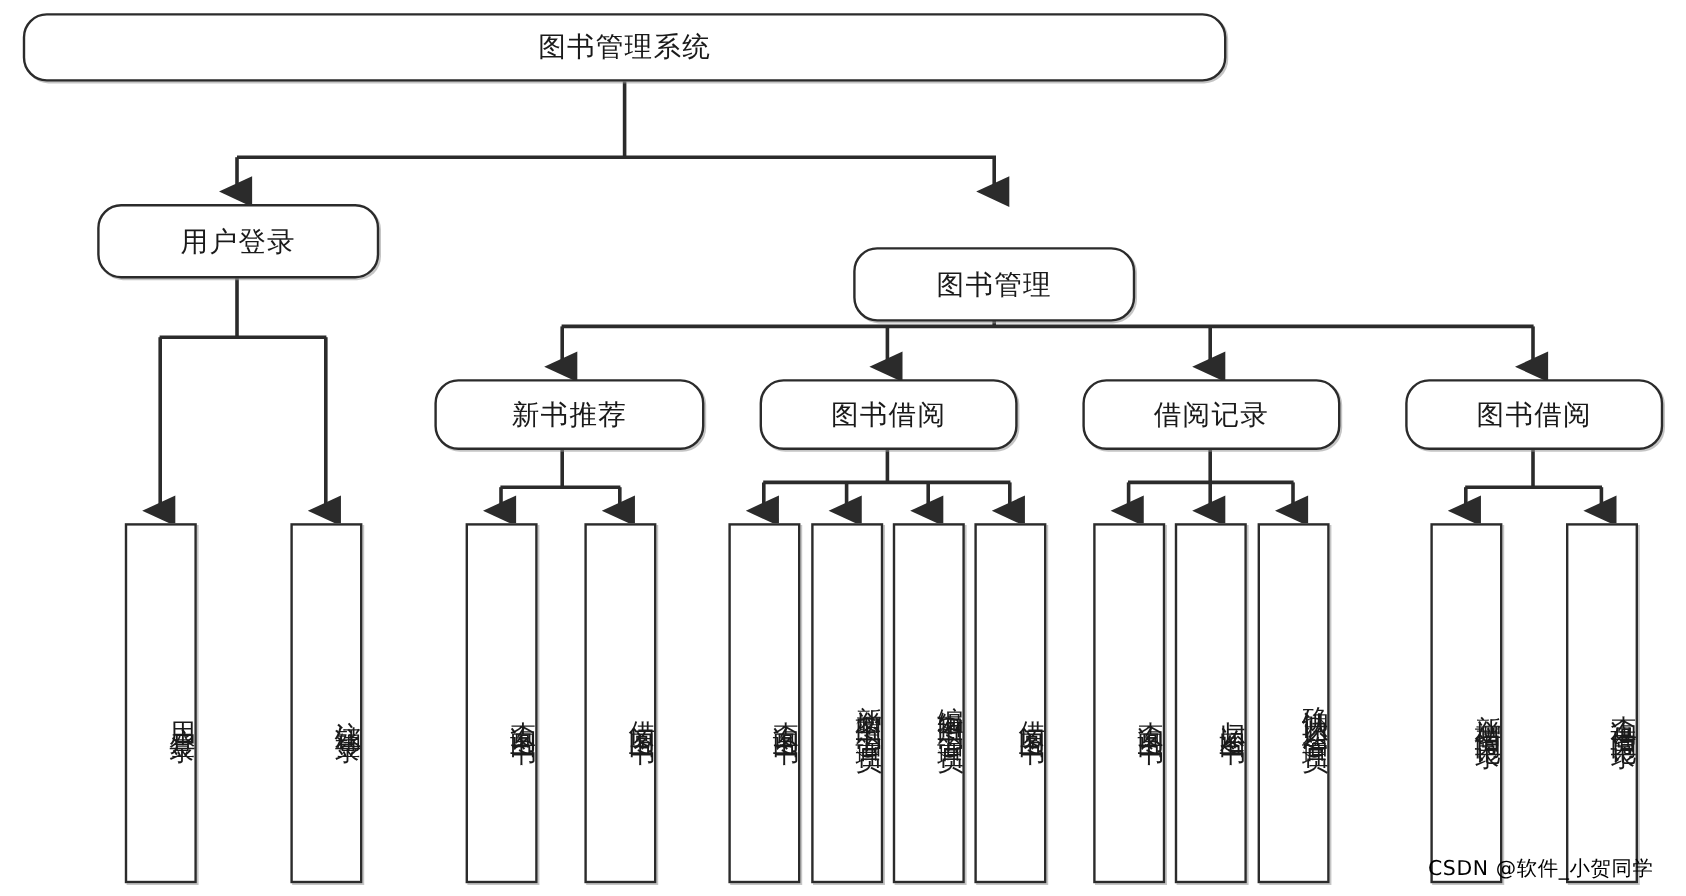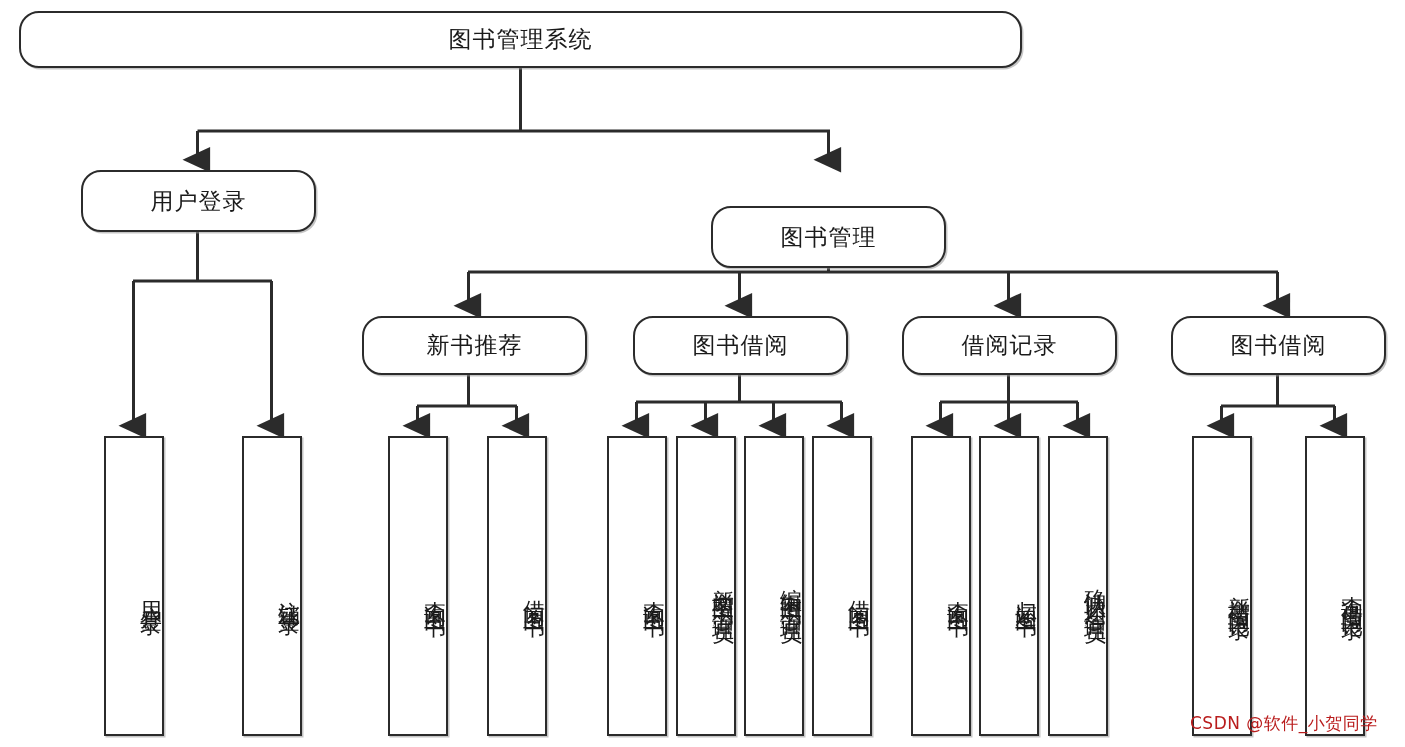--- a/index.html
+++ b/index.html
@@ -38,21 +38,21 @@
   }
   .node.leaf .vtext{
     writing-mode:vertical-rl;
     text-orientation:upright;
     display:block;
   }
   .watermark{
     position:absolute;
     left:1190px; top:712px;
     font-size:17px;
-    color:#b91c1c;
+    color:#000000;
     white-space:nowrap;
     letter-spacing:0.5px;
   }
 </style>
 </head>
 <body>
 
 <div id="canvas">
 
   <svg id="svg-links" viewBox="0 0 1405 747">

